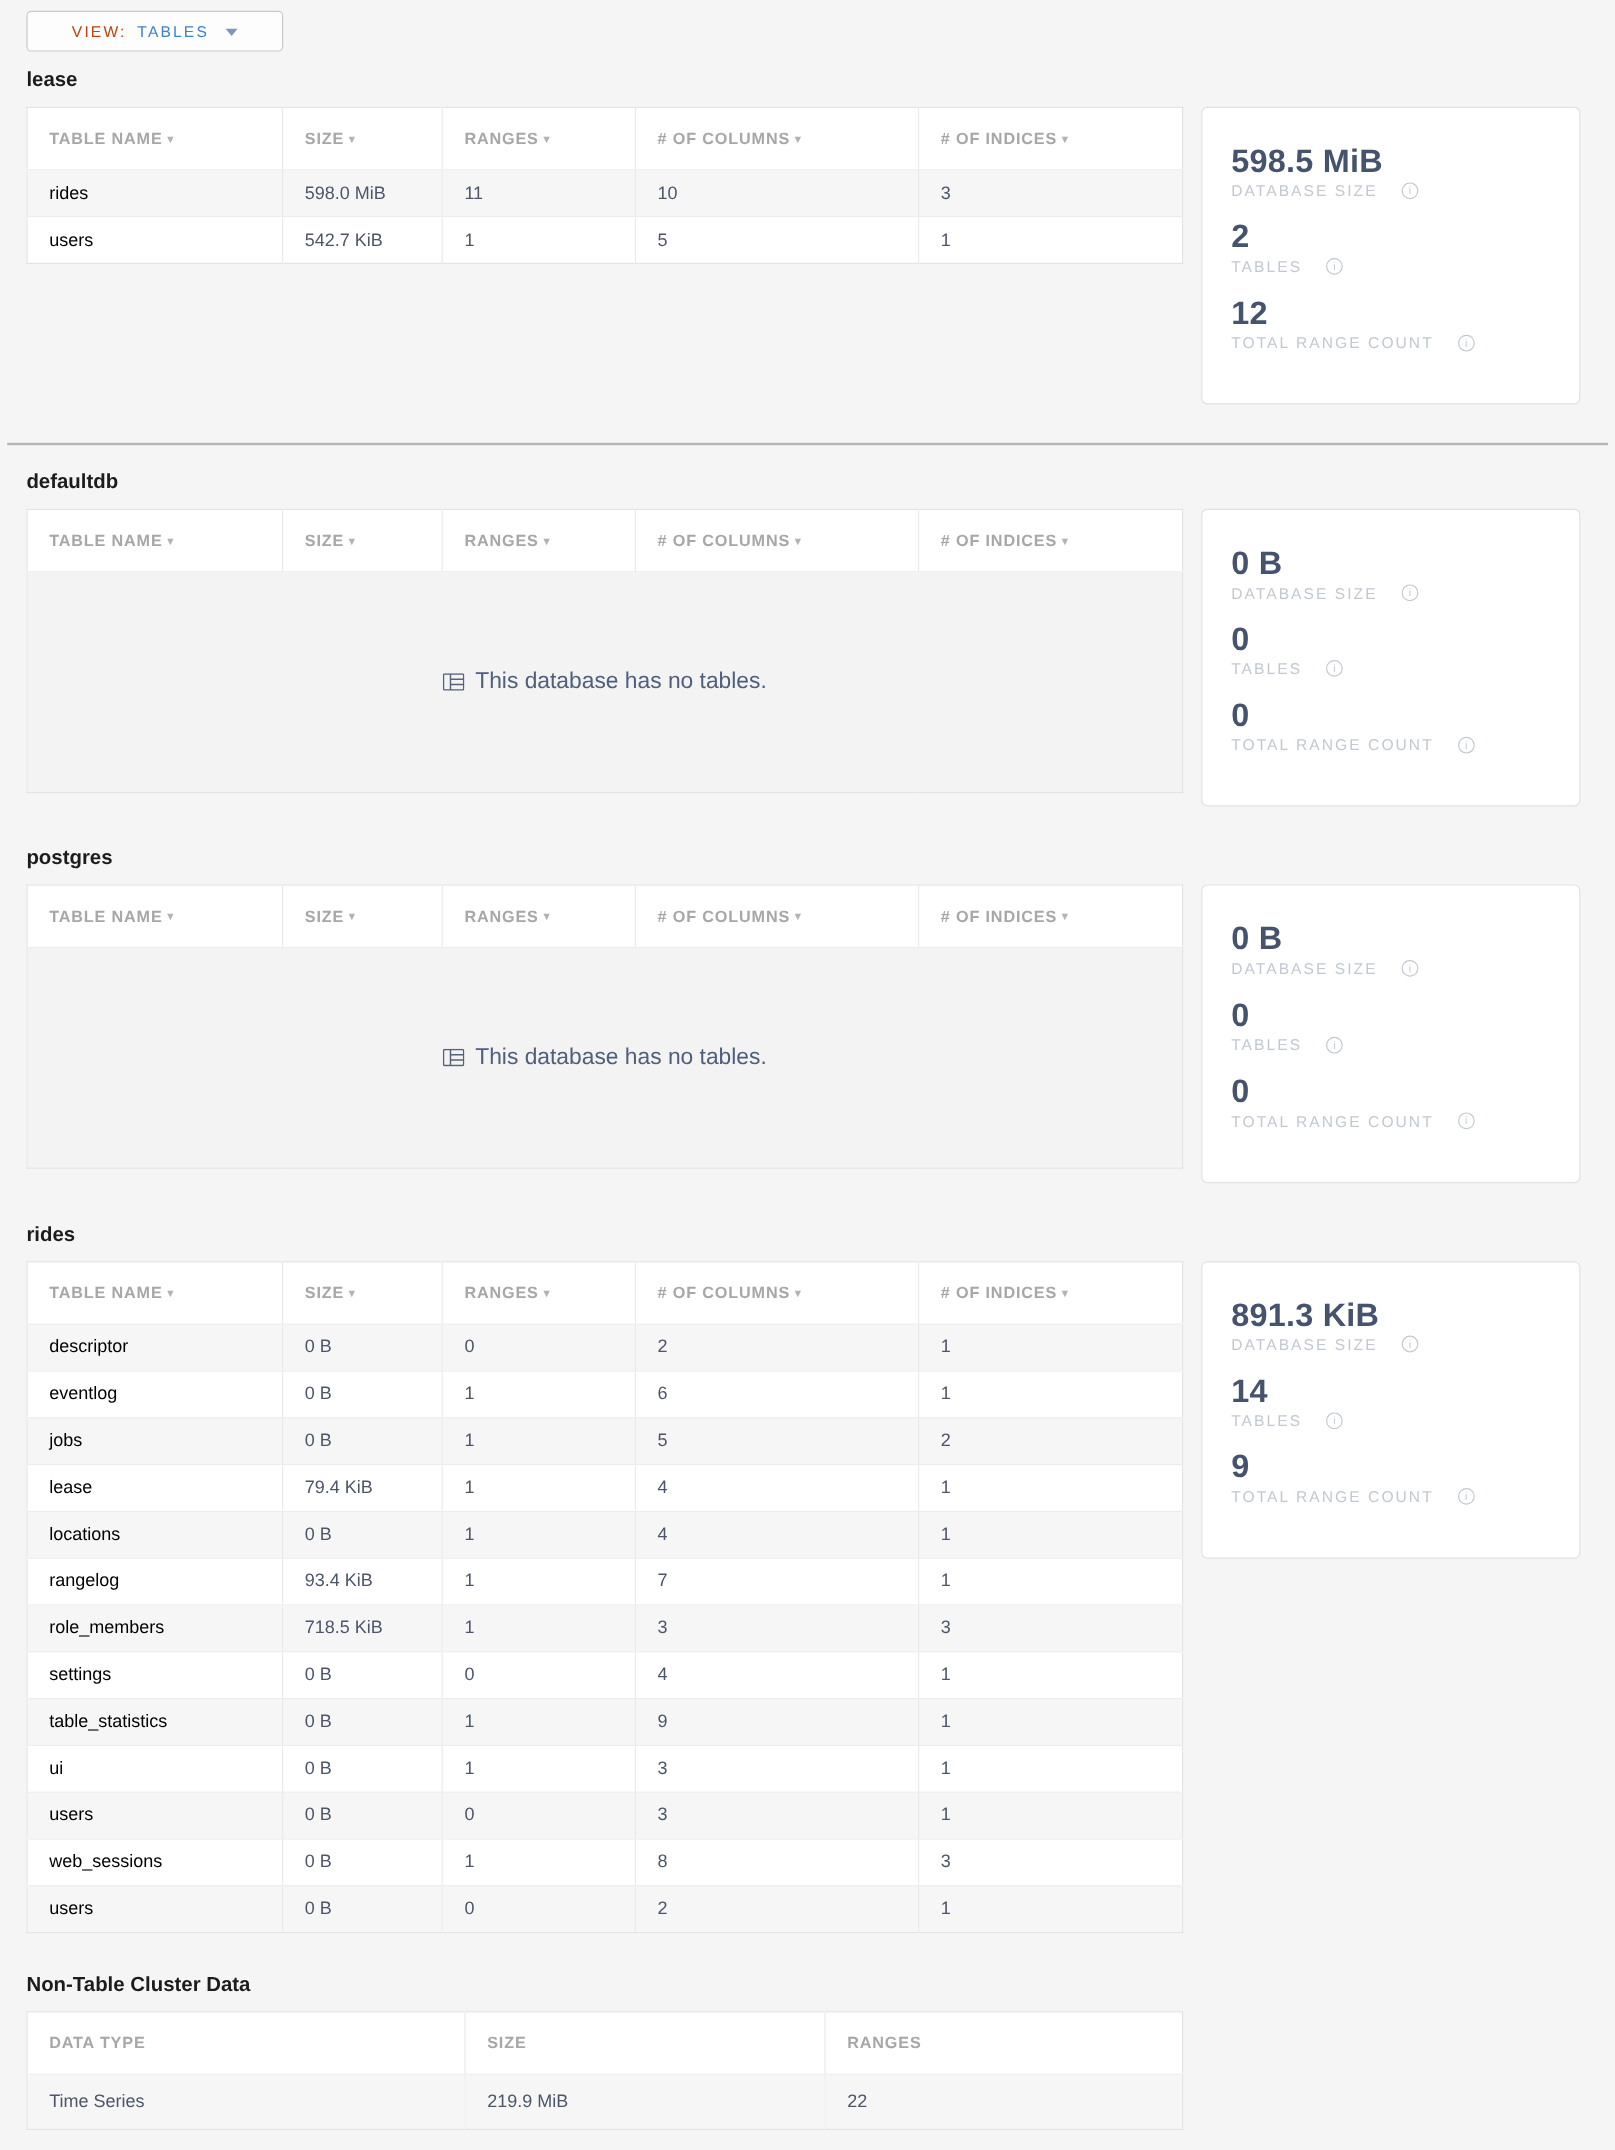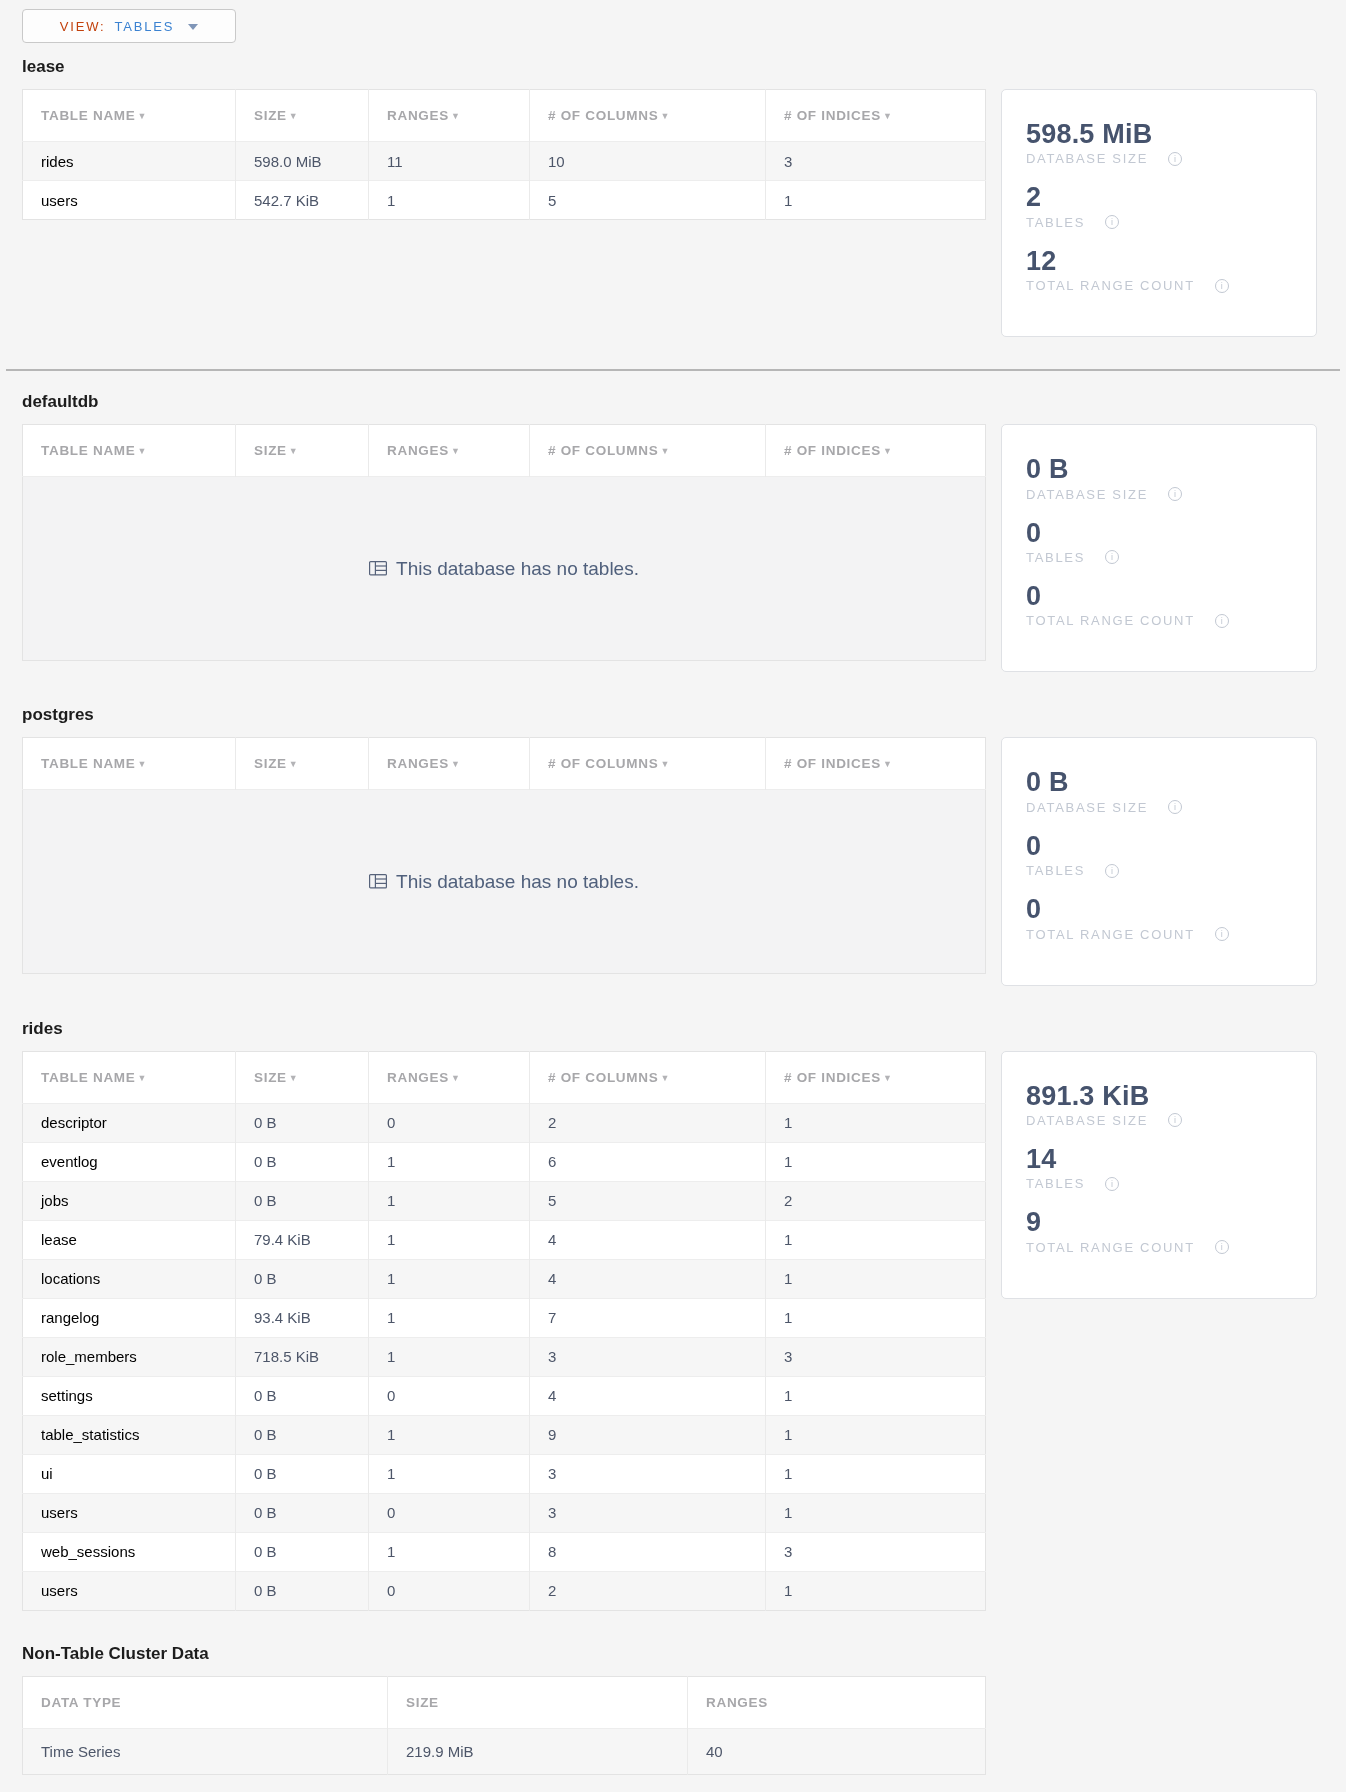--- a/index.html
+++ b/index.html
@@ -438,17 +438,17 @@
       <tr>
         <th><span>DATA TYPE</span></th>
         <th><span>SIZE</span></th>
         <th><span>RANGES</span></th>
       </tr>
     </thead>
     <tbody>
         <tr>
           <td>Time Series</td>
           <td>219.9 MiB</td>
-          <td>40</td>
+          <td>22</td>
         </tr>
       </tbody>
   </table>
 </div>
 
 </body></html>

